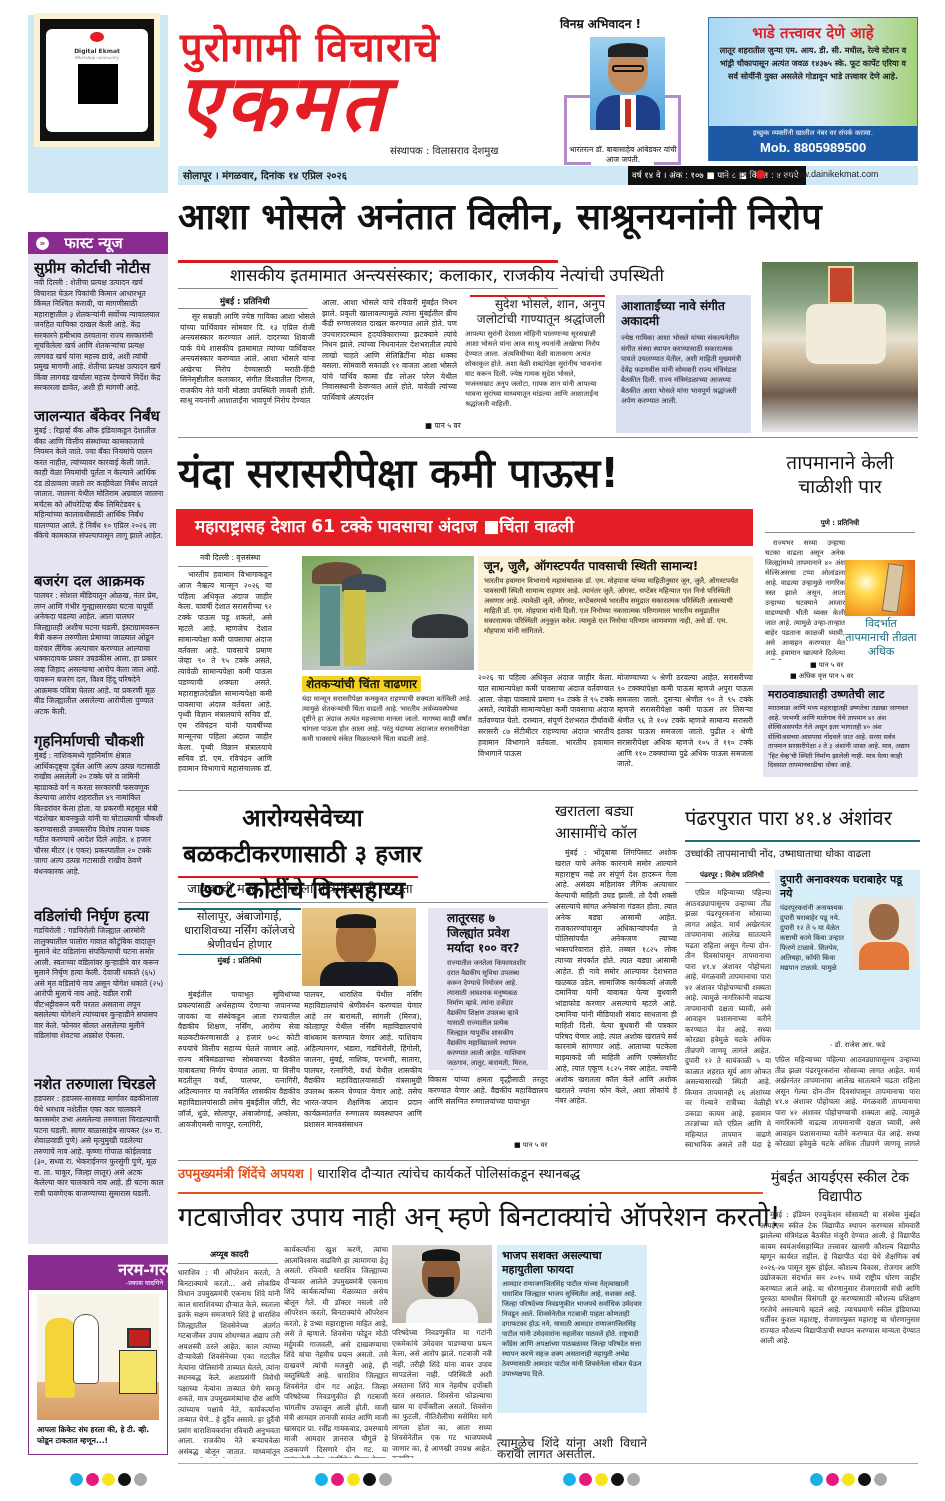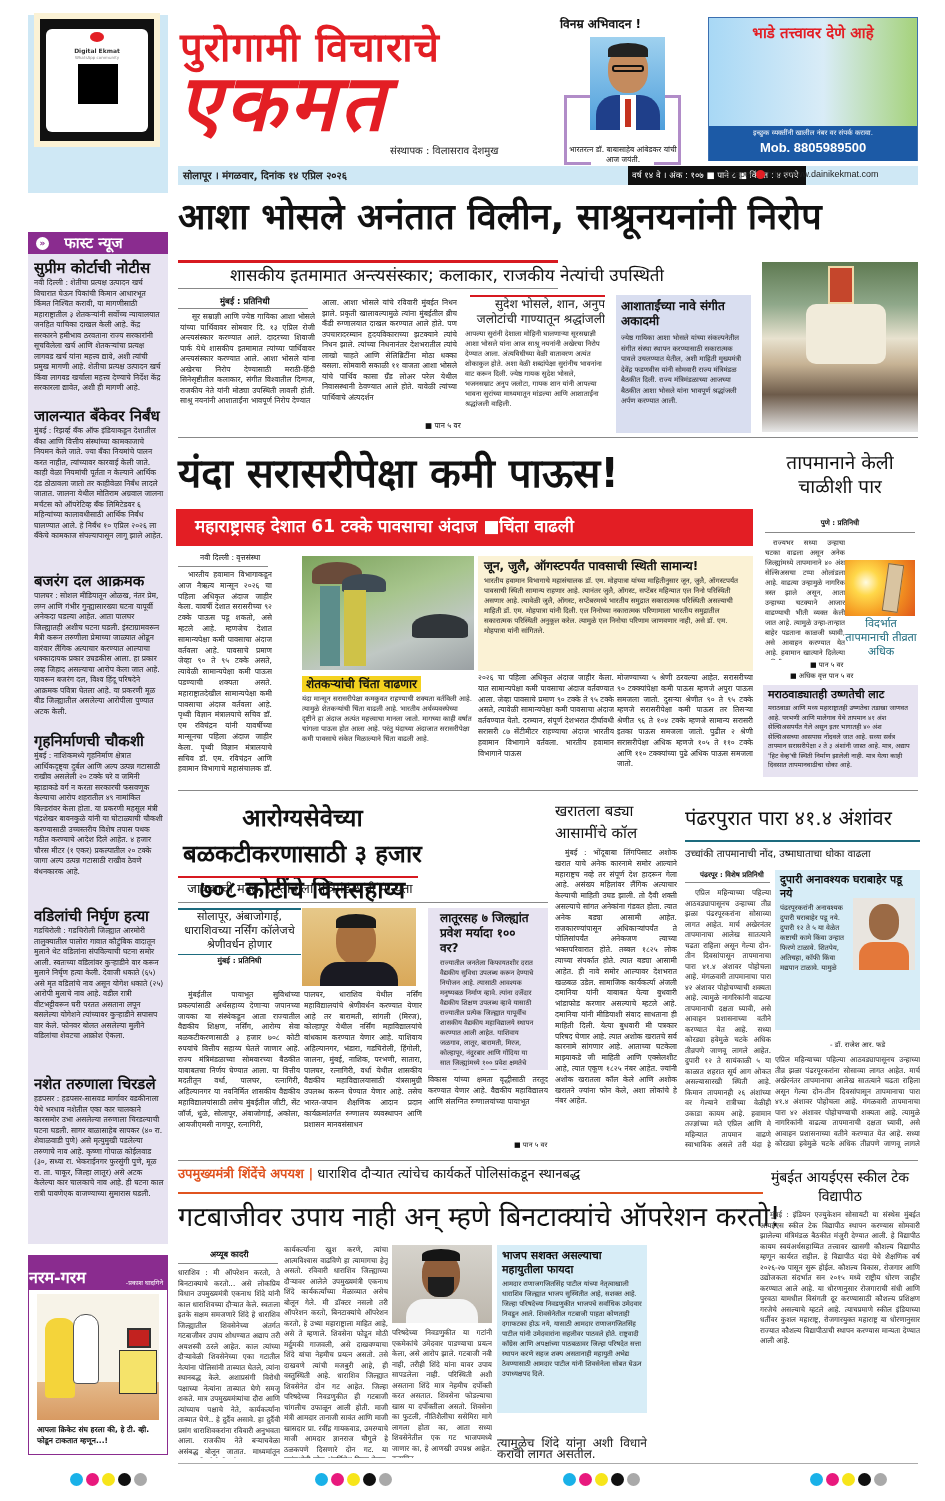--- a/index.html
+++ b/index.html
@@ -55,21 +55,21 @@
       </div>
     <div style="height:170px;overflow:hidden">
         <div style="font-size:15px;font-weight:bold;line-height:20px">नशेत तरुणाला चिरडले</div>
         <div class="txt sm" style="font-size:7.5px;line-height:10.5px;text-align:left">हडपसर : हडपसर-सासवड मार्गावर वडकीनाला येथे भरधाव नशेतील एका कार चालकाने कारसमोर उभा असलेल्या तरुणाला चिरडल्याची घटना घडली. सागर बाळासाहेब सापकर (४० रा. शेवाळवाडी पुणे) असे मृत्युमुखी पडलेल्या तरुणाचे नाव आहे. कृष्णा गोपाळ कोईलवाड (३०, सध्या रा. भेकराईनगर फुरसुंगी पुणे, मूळ रा. ता. चाकूर, जिल्हा लातूर) असे अटक केलेल्या कार चालकाचे नाव आहे. ही घटना काल रात्री पावणेएक वाजण्याच्या सुमारास घडली.</div>
       </div>
   </div>
 </div>
 
 <div class="abs" style="left:28px;top:1255px;width:140px;height:200px;border:1px solid #8a2c8f;background:#fff">
   <div class="abs" style="left:0;top:0;width:138px;height:34px;background:#8a2c8f">
-    <div class="abs" style="left:0;top:10px;width:146px;text-align:left;color:#fff;font-size:16px;font-weight:bold">नरम-गरम</div>
+    <div class="abs" style="left:0;top:2px;width:146px;text-align:right;color:#fff;font-size:16px;font-weight:bold">नरम-गरम</div>
     <div class="abs" style="right:4px;top:22px;color:#fff;font-size:6.5px">-प्रकाश घादगिने</div>
   </div>
   <div class="abs" style="left:8px;top:38px;width:122px;height:126px;background:linear-gradient(180deg,#f7f3e8 0%,#f7f3e8 70%,#e4b98a 70%,#d89a62 100%)">
     <div class="abs" style="left:8px;top:24px;width:30px;height:80px;background:#f4d43a;border-radius:12px 12px 4px 4px"></div>
     <div class="abs" style="left:36px;top:20px;width:26px;height:70px;background:#fff;border:1px solid #555;border-radius:12px 12px 4px 4px"></div>
     <div class="abs" style="left:90px;top:34px;width:24px;height:20px;background:#c2221f;border:2px solid #333"></div>
     <div class="abs" style="left:82px;top:56px;width:38px;height:44px;background:#f5e36a;border:1px solid #333"></div>
   </div>
   <div class="abs" style="left:8px;top:168px;width:124px;font-size:7.5px;line-height:11px;font-weight:bold">आपला क्रिकेट संघ हरला की, हे टी. व्ही. फोडून टाकतात म्हणून...!</div>
 </div>
@@ -88,20 +88,21 @@
     <div class="abs" style="left:22px;top:28px;width:32px;height:7px;border:2px solid #111;border-radius:3px"></div>
     <div class="abs" style="left:6px;top:58px;width:64px;height:40px;background:#1f3f8a;border-radius:20px 20px 0 0"></div>
     <div class="abs" style="left:30px;top:58px;width:16px;height:36px;background:#fff"></div>
     <div class="abs" style="left:35px;top:62px;width:6px;height:28px;background:#c4321f"></div>
   </div>
   <div class="abs" style="left:8px;top:130px;width:110px;text-align:center;font-size:7.5px;line-height:10px">भारतरत्न डॉ. बाबासाहेब आंबेडकर यांची आज जयंती.</div>
 </div>
 
 <div class="abs" style="left:708px;top:17px;width:210px;height:144px;border:1px solid #3b6fb0;background:linear-gradient(90deg,#a8d8f5 0%,#d9ecf7 55%,#a5d27b 100%)">
   <div class="abs" style="left:0;top:4px;width:208px;text-align:center;color:#e31e24;font-size:15px;font-weight:bold">भाडे तत्त्वावर देणे आहे</div>
+  <div class="abs" style="left:6px;top:26px;width:196px;text-align:center;font-size:8px;line-height:13px;font-weight:bold;color:#222">लातूर शहरातील जुन्या एम. आय. डी. सी. मधील, रेल्वे स्टेशन व भांड्री चौकापासून अत्यंत जवळ १४३७५ स्के. फूट कार्पेट एरिया व सर्व सोयींनी युक्त असलेले गोडावून भाडे तत्त्वावर देणे आहे.</div>
   <div class="abs" style="left:0;top:108px;width:208px;height:35px;background:#1c5aa6">
     <div class="abs" style="left:0;top:2px;width:208px;text-align:center;color:#fff;font-size:7px">इच्छुक व्यक्तींनी खालील नंबर वर संपर्क करावा.</div>
     <div class="abs" style="left:0;top:14px;width:208px;text-align:center;color:#fff;font-size:13px;font-weight:bold;font-family:'Liberation Sans',sans-serif">Mob. 8805989500</div>
   </div>
 </div>
 
 <div class="abs" style="left:178px;top:166px;width:740px;height:19px;background:#cfe8f5"></div>
 <div class="abs" style="left:183px;top:168px;font-size:10px;font-weight:bold;color:#222;white-space:nowrap">सोलापूर । मंगळवार, दिनांक १४ एप्रिल २०२६</div>
 <div class="abs" style="left:628px;top:166px;width:178px;height:19px;background:#111"></div>
 <div class="abs" style="left:632px;top:169px;font-size:8.5px;color:#fff;white-space:nowrap">वर्ष १४ वे । अंक : १०७ ■ पाने ८ ■ किंमत : ४ रुपये</div>
@@ -182,21 +183,21 @@
 <div class="rule" style="left:178px;top:902px;width:370px"></div>
 <div class="abs" style="left:178px;top:908px;width:123px;height:78px;border-top:2px solid #1d6b7e">
   <div style="font-size:11px;line-height:14px;text-align:center">सोलापूर, अंबाजोगाई, धाराशिवच्या नर्सिंग कॉलेजचे श्रेणीवर्धन होणार</div>
   <div style="font-size:7.5px;text-align:center;font-weight:bold;margin-top:2px;border-top:1px solid #1d6b7e">मुंबई : प्रतिनिधी</div>
 </div>
 <div class="photo" style="left:302px;top:908px;width:114px;height:78px;background:linear-gradient(180deg,#e6c889 0%,#d9a859 100%)">
   <div class="abs" style="left:34px;top:10px;width:40px;height:46px;background:#a8703f;border-radius:45%"></div>
   <div class="abs" style="left:34px;top:6px;width:40px;height:14px;background:#1a1a1a;border-radius:50% 50% 0 0"></div>
   <div class="abs" style="left:18px;top:54px;width:78px;height:26px;background:#1a1a22;border-radius:18px 18px 0 0"></div>
 </div>
-<div class="abs" style="left:428px;top:908px;width:120px;height:162px;background:#e7e3f1;padding:3px 12px;overflow:hidden">
+<div class="abs" style="left:428px;top:908px;width:120px;height:162px;background:#e7e3f1;padding:3px 19px;overflow:hidden">
   <div style="font-size:12px;font-weight:bold;line-height:15px">लातूरसह ७ जिल्ह्यांत प्रवेश मर्यादा १०० वर?</div>
   <div class="txt sm" style="font-size:6.8px;line-height:10px;text-align:left;margin-top:2px">राज्यातील जनतेला किफायतशीर दरात वैद्यकीय सुविधा उपलब्ध करून देण्याचे नियोजन आहे. त्यासाठी आवश्यक मनुष्यबळ निर्माण व्हावे. त्यांना दर्जेदार वैद्यकीय शिक्षण उपलब्ध व्हावे यासाठी राज्यातील प्रत्येक जिल्ह्यात यापूर्वीच शासकीय वैद्यकीय महाविद्यालये स्थापन करण्यात आली आहेत. याशिवाय जळगाव, लातूर, बारामती, मिरज, कोल्हापूर, नंदुरबार आणि गोंदिया या सात जिल्ह्यांमध्ये १०० प्रवेश क्षमतेचे शासकीय बीएससी नर्सिंग विद्यालय स्थापन करण्यास मान्यता देण्यात आली.</div>
 </div>
 <div class="abs txt" style="left:178px;top:990px;width:122px;height:160px;overflow:hidden;font-size:7.5px;line-height:10.8px;text-indent:10px">मुंबईतील पायाभूत सुविधांच्या प्रकल्पांसाठी अर्थसहाय्य देणाऱ्या जपानच्या जायका या संस्थेकडून आता राज्यातील वैद्यकीय शिक्षण, नर्सिंग, आरोग्य सेवा बळकटीकरणासाठी ३ हजार ७०८ कोटी रुपयांचे वित्तीय सहाय्य घेतले जाणार आहे. राज्य मंत्रिमंडळाच्या सोमवारच्या बैठकीत याबाबतचा निर्णय घेण्यात आला. या वित्तीय मदतीतून वर्धा, पालघर, रत्नागिरी, अहिल्यानगर या नवनिर्मित शासकीय वैद्यकीय महाविद्यालयांसाठी तसेच मुंबईतील जीटी, सेंट जॉर्ज, धुळे, सोलापूर, अंबाजोगाई, अकोला, आयजीएमसी नागपूर, रत्नागिरी,</div>
 <div class="abs txt" style="left:304px;top:990px;width:118px;height:160px;overflow:hidden;font-size:7.5px;line-height:10.8px">पालघर, धाराशिव येथील नर्सिंग महाविद्यालयांचे श्रेणीवर्धन करण्यात येणार आहे तर बारामती, सांगली (मिरज), कोल्हापूर येथील नर्सिंग महाविद्यालयांचे बांधकाम करण्यात येणार आहे. याशिवाय अहिल्यानगर, भंडारा, गडचिरोली, हिंगोली, जालना, मुंबई, नाशिक, परभणी, सातारा, पालघर, रत्नागिरी, वर्धा येथील शासकीय वैद्यकीय महाविद्यालयासाठी यंत्रसामुग्री उपलब्ध करून घेण्यात येणार आहे. तसेच भारत-जपान शैक्षणिक आदान प्रदान कार्यक्रमांतर्गत रुग्णालय व्यवस्थापन आणि प्रशासन मानवसंसाधन</div>
 <div class="abs txt" style="left:428px;top:1075px;width:120px;height:75px;overflow:hidden;font-size:7.5px;line-height:10.8px">विकास यांच्या क्षमता वृद्धीसाठी तरतूद करण्यात येणार आहे. वैद्यकीय महाविद्यालय आणि संलग्नित रुग्णालयांच्या पायाभूत</div>
 <div class="abs" style="left:514px;top:1140px;font-size:7px;background:#fff">■ पान ५ वर</div>
 
 <div class="abs" style="left:555px;top:800px;width:122px;text-align:left;font-size:15px;line-height:22px">खरातला बड्या आसामींचे कॉल</div>
 <div class="abs txt" style="left:555px;top:848px;width:122px;height:302px;overflow:hidden;font-size:7.5px;line-height:10.8px;text-indent:10px">मुंबई : भोंदूबाबा लिंगपिसाट अशोक खरात याचे अनेक कारनामे समोर आल्याने महाराष्ट्रच नव्हे तर संपूर्ण देश हादरून गेला आहे. असंख्य महिलांवर लैंगिक अत्याचार केल्याची माहिती उघड झाली. तो दैवी शक्ती असल्याचे सांगत अनेकांना गंडवत होता. त्यात अनेक बड्या आसामी आहेत. राजकारण्यांपासून अधिकाऱ्यांपर्यंत ते पोलिसांपर्यंत अनेकजण त्याच्या भक्तपरिवारात होते. तब्बल १८२५ लोक त्याच्या संपर्कात होते. त्यात बड्या आसामी आहेत. ही नावे समोर आल्यावर देशभरात खळबळ उडेल. सामाजिक कार्यकर्त्या अंजली दमानिया यांनी याबाबत येत्या बुधवारी भांडाफोड करणार असल्याचे म्हटले आहे. दमानिया यांनी मीडियाशी संवाद साधताना ही माहिती दिली. येत्या बुधवारी मी पत्रकार परिषद घेणार आहे. त्यात अशोक खरातचे सर्व कारनामे सांगणार आहे. आताच्या घटकेला माझ्याकडे जी माहिती आणि एक्सेलशीट आहे, त्यात एकूण १८२५ नंबर आहेत. ज्यांनी अशोक खरातला कॉल केले आणि अशोक खरातने ज्यांना फोन केले, अशा लोकांचे हे नंबर आहेत.</div>

